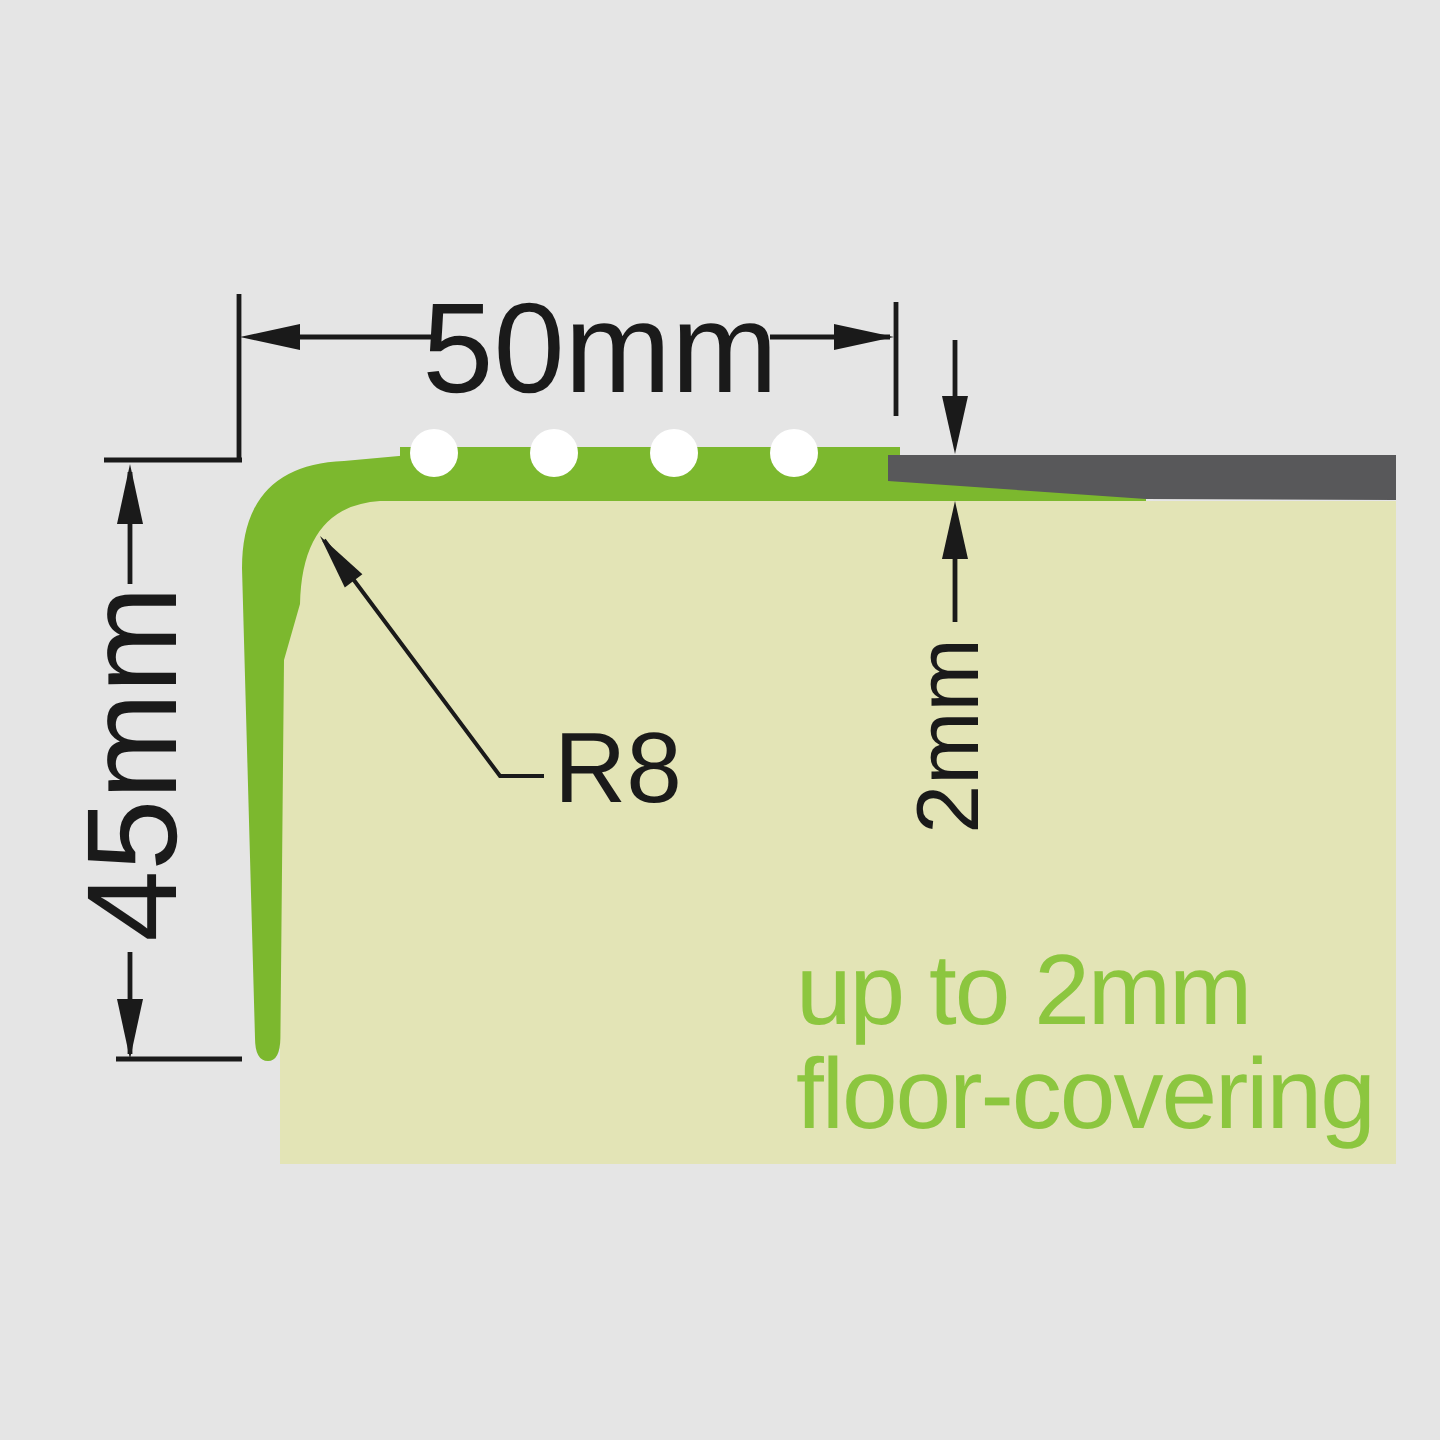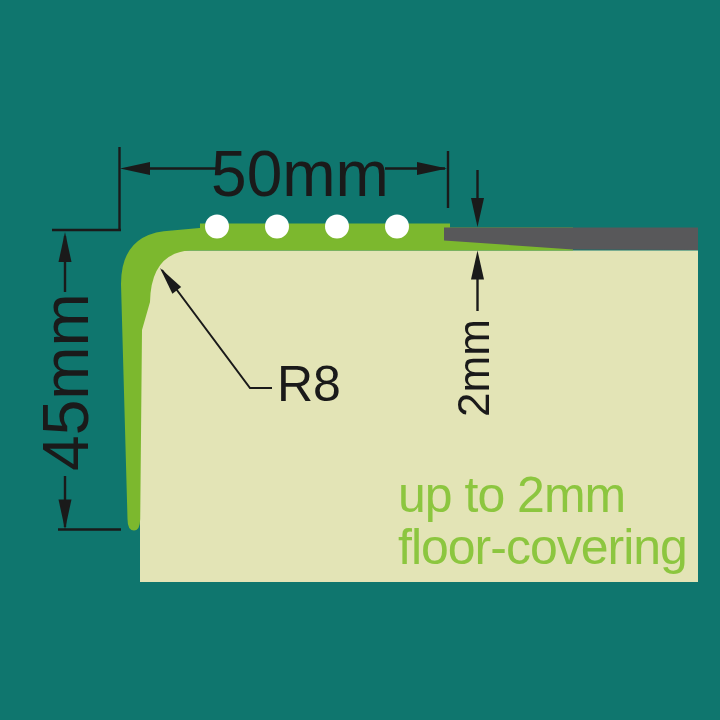--- a/index.html
+++ b/index.html
@@ -1,19 +1,19 @@
 <!DOCTYPE html>
 <html><head>
 <meta charset="utf-8">
 <style>
   html,body{margin:0;padding:0;background:#ffffff;}
   .canvas{
     position:relative;
     width:720px;height:720px;
-    background:#0f766e;
+    background:#e5e5e5;
     overflow:hidden;
     font-family:"Liberation Sans",sans-serif;
   }
   svg text{
     font-family:"Liberation Sans",sans-serif;
     font-weight:300;
   }
   .dim-text{ letter-spacing:0px; }
   .note-text{ letter-spacing:-1px; }
 </style>

